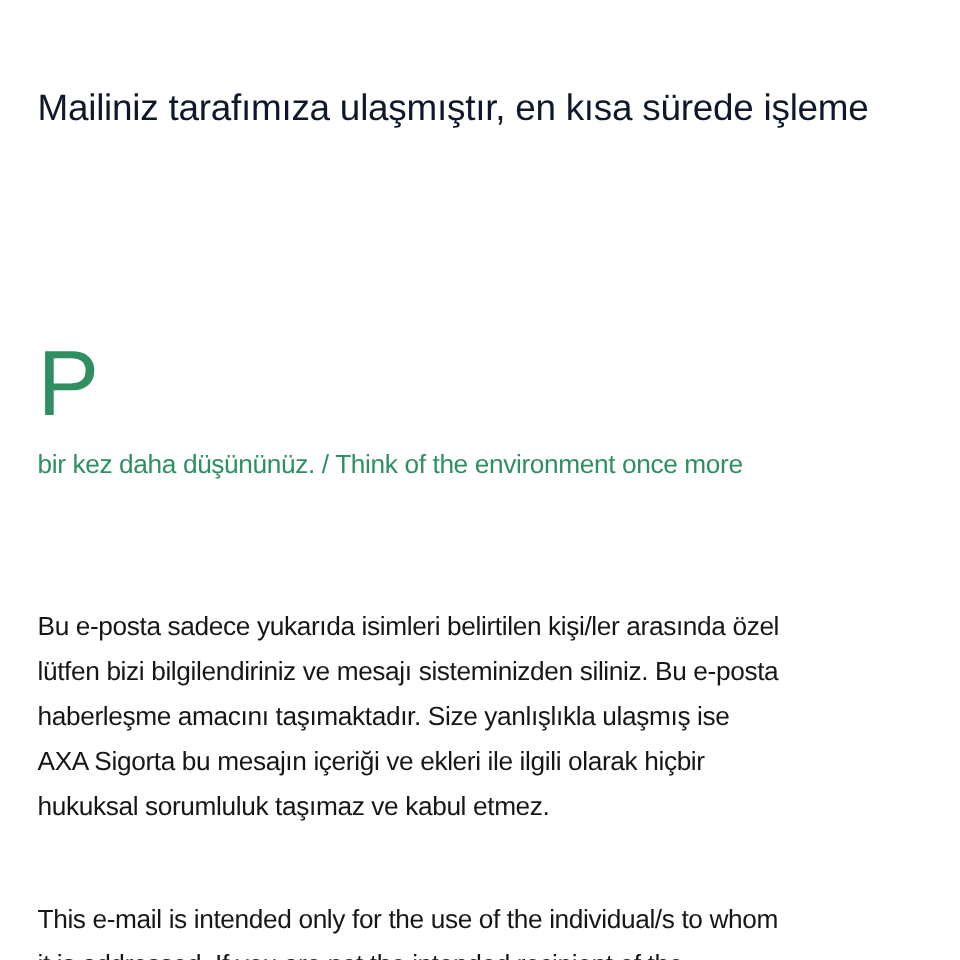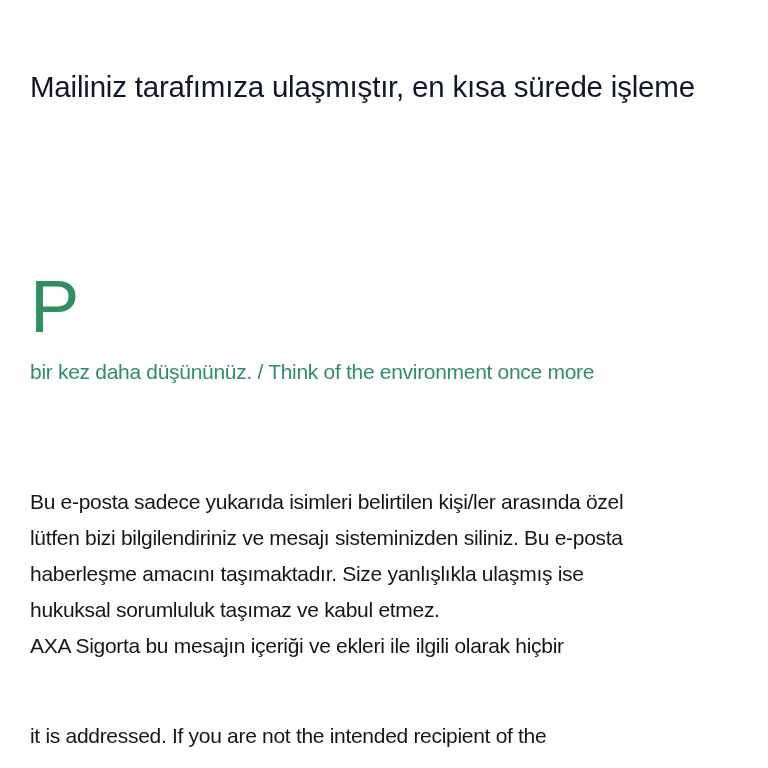--- a/index.html
+++ b/index.html
@@ -94,21 +94,22 @@
     </div>
     <div class="eco-rest">
       <span class="line">bir kez daha düşününüz. / Think of the environment once more</span>
     </div>
   </div>
 
   <p class="para para-tr">
     <span class="line">Bu e-posta sadece yukarıda isimleri belirtilen kişi/ler arasında özel</span>
     <span class="line">lütfen bizi bilgilendiriniz ve mesajı sisteminizden siliniz. Bu e-posta</span>
     <span class="line">haberleşme amacını taşımaktadır. Size yanlışlıkla ulaşmış ise</span>
+    <span class="line">AXA Sigorta bu mesajın içeriği ve ekleri ile ilgili olarak hiçbir</span>
     <span class="line">hukuksal sorumluluk taşımaz ve kabul etmez.</span>
-    <span class="line">AXA Sigorta bu mesajın içeriği ve ekleri ile ilgili olarak hiçbir</span>
   </p>
 
   <p class="para para-en">
+    <span class="line">This e-mail is intended only for the use of the individual/s to whom</span>
     <span class="line">it is addressed. If you are not the intended recipient of the</span>
   </p>
 
 </div>
 
 </body></html>

